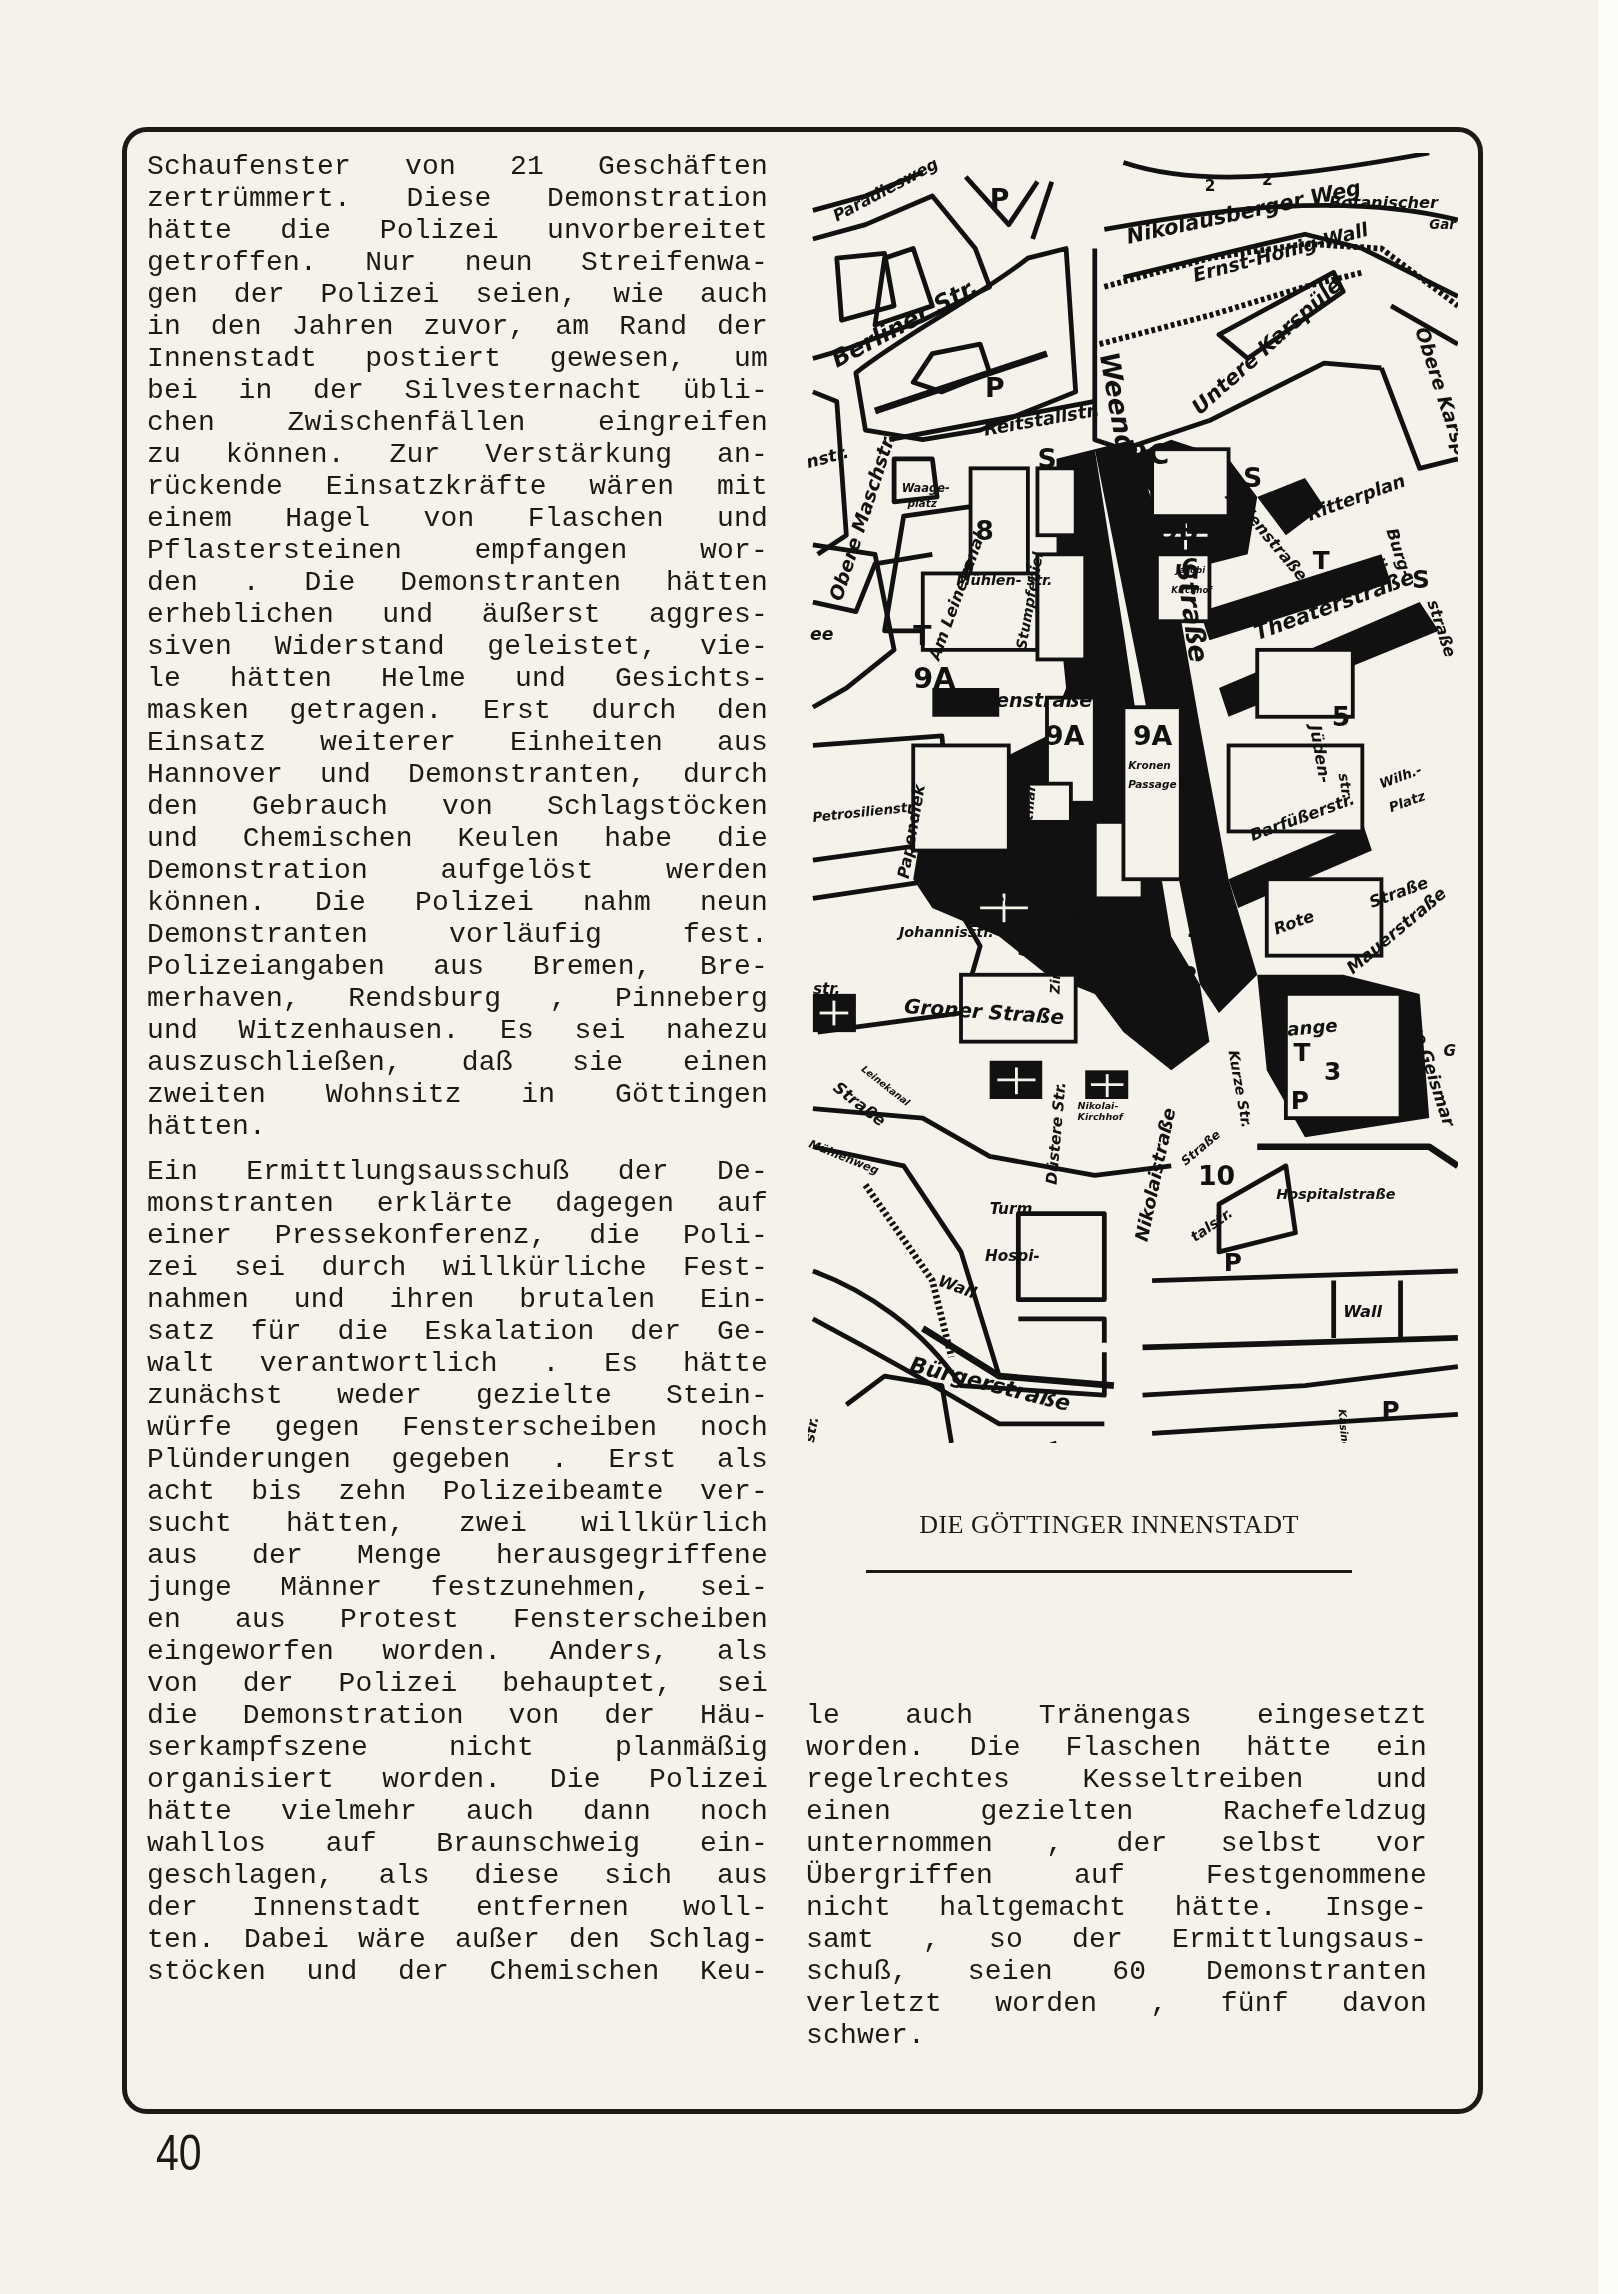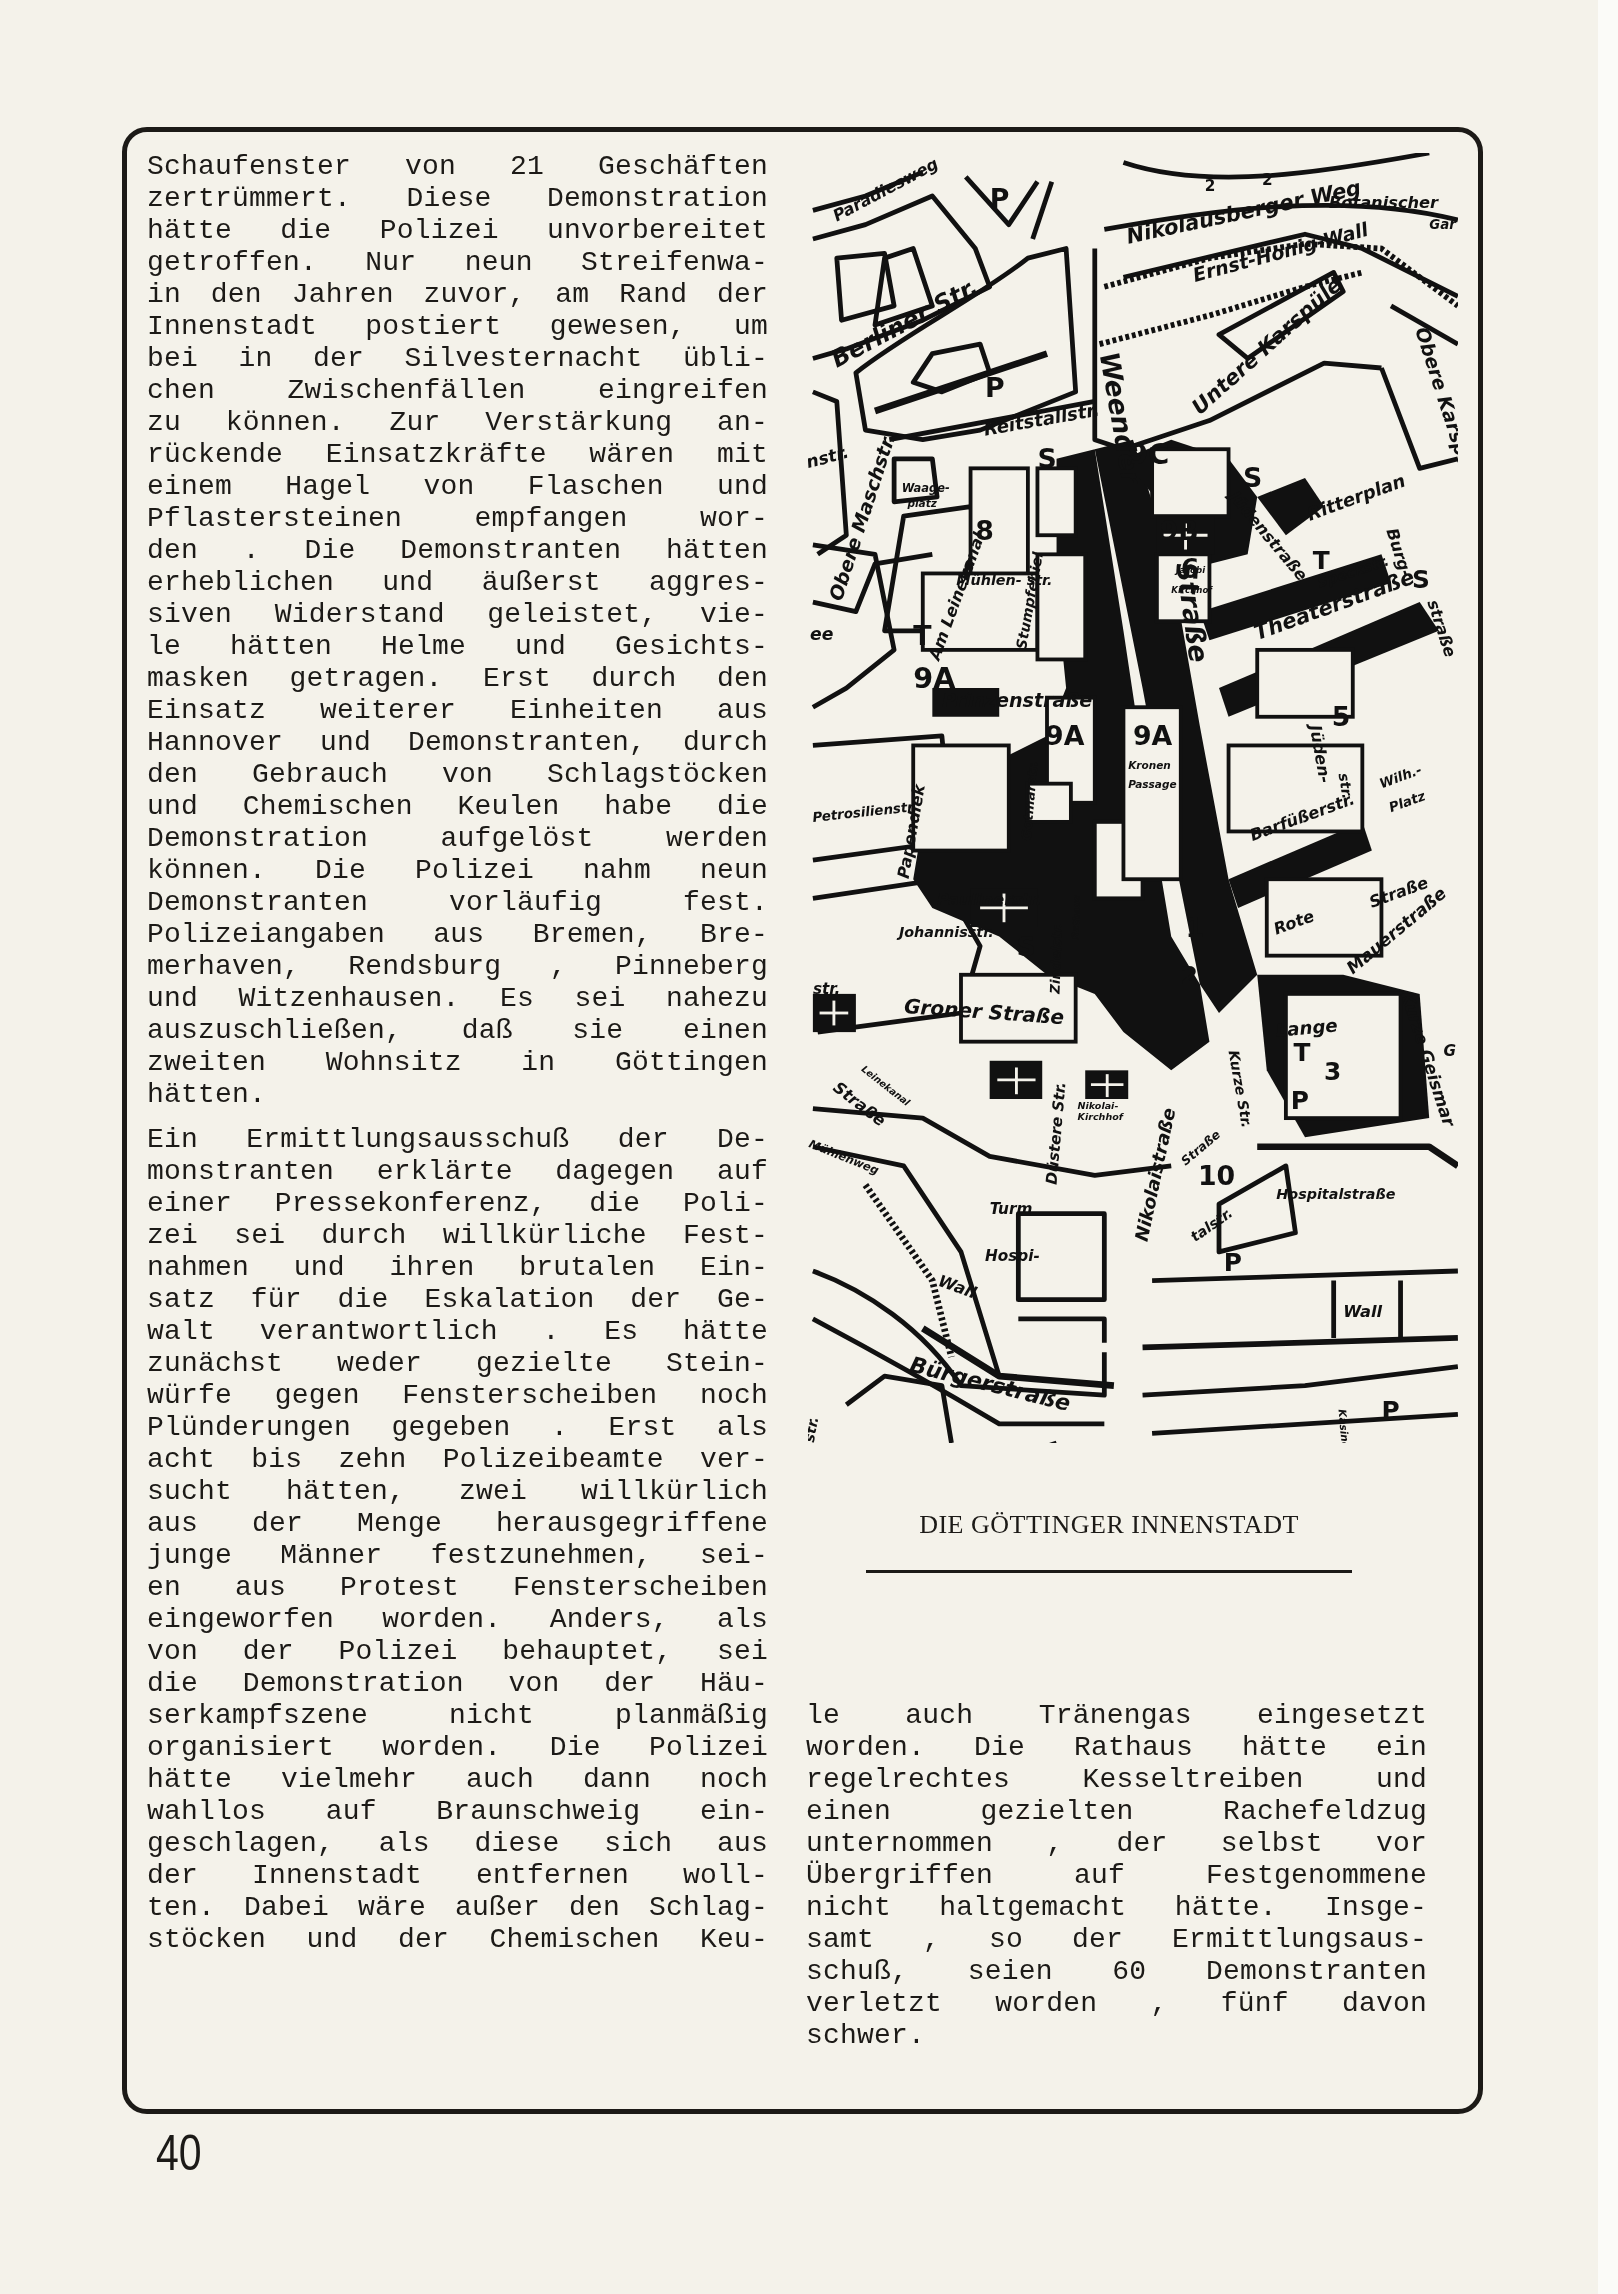--- a/index.html
+++ b/index.html
@@ -98,20 +98,21 @@
 <div class="page-edge"></div>
 
 <div class="frame"></div>
 
 <div class="col-left">
   <p class="para">
     <span class="line">Schaufenster von 21 Geschäften</span>
     <span class="line">zertrümmert. Diese Demonstration</span>
     <span class="line">hätte die Polizei unvorbereitet</span>
     <span class="line">getroffen. Nur neun Streifenwa-</span>
+    <span class="line">gen der Polizei seien, wie auch</span>
     <span class="line">in den Jahren zuvor, am Rand der</span>
     <span class="line">Innenstadt postiert gewesen, um</span>
     <span class="line">bei in der Silvesternacht übli-</span>
     <span class="line">chen Zwischenfällen eingreifen</span>
     <span class="line">zu können. Zur Verstärkung an-</span>
     <span class="line">rückende Einsatzkräfte wären mit</span>
     <span class="line">einem Hagel von Flaschen und</span>
     <span class="line">Pflastersteinen empfangen wor-</span>
     <span class="line">den . Die Demonstranten hätten</span>
     <span class="line">erheblichen und äußerst aggres-</span>
@@ -370,21 +371,21 @@
     </g>
   </svg>
 </div>
 
 <div class="caption">DIE GÖTTINGER INNENSTADT</div>
 <div class="caption-rule"></div>
 
 <div class="col-right">
   <p class="para">
     <span class="line">le auch Tränengas eingesetzt</span>
-    <span class="line">worden. Die Rathaus hätte ein</span>
+    <span class="line">worden. Die Flaschen hätte ein</span>
     <span class="line">regelrechtes Kesseltreiben und</span>
     <span class="line">einen gezielten Rachefeldzug</span>
     <span class="line">unternommen , der selbst vor</span>
     <span class="line">Übergriffen auf Festgenommene</span>
     <span class="line">nicht haltgemacht hätte. Insge-</span>
     <span class="line">samt , so der Ermittlungsaus-</span>
     <span class="line">schuß, seien 60 Demonstranten</span>
     <span class="line">verletzt worden , fünf davon</span>
     <span class="line last">schwer.</span>
   </p>

